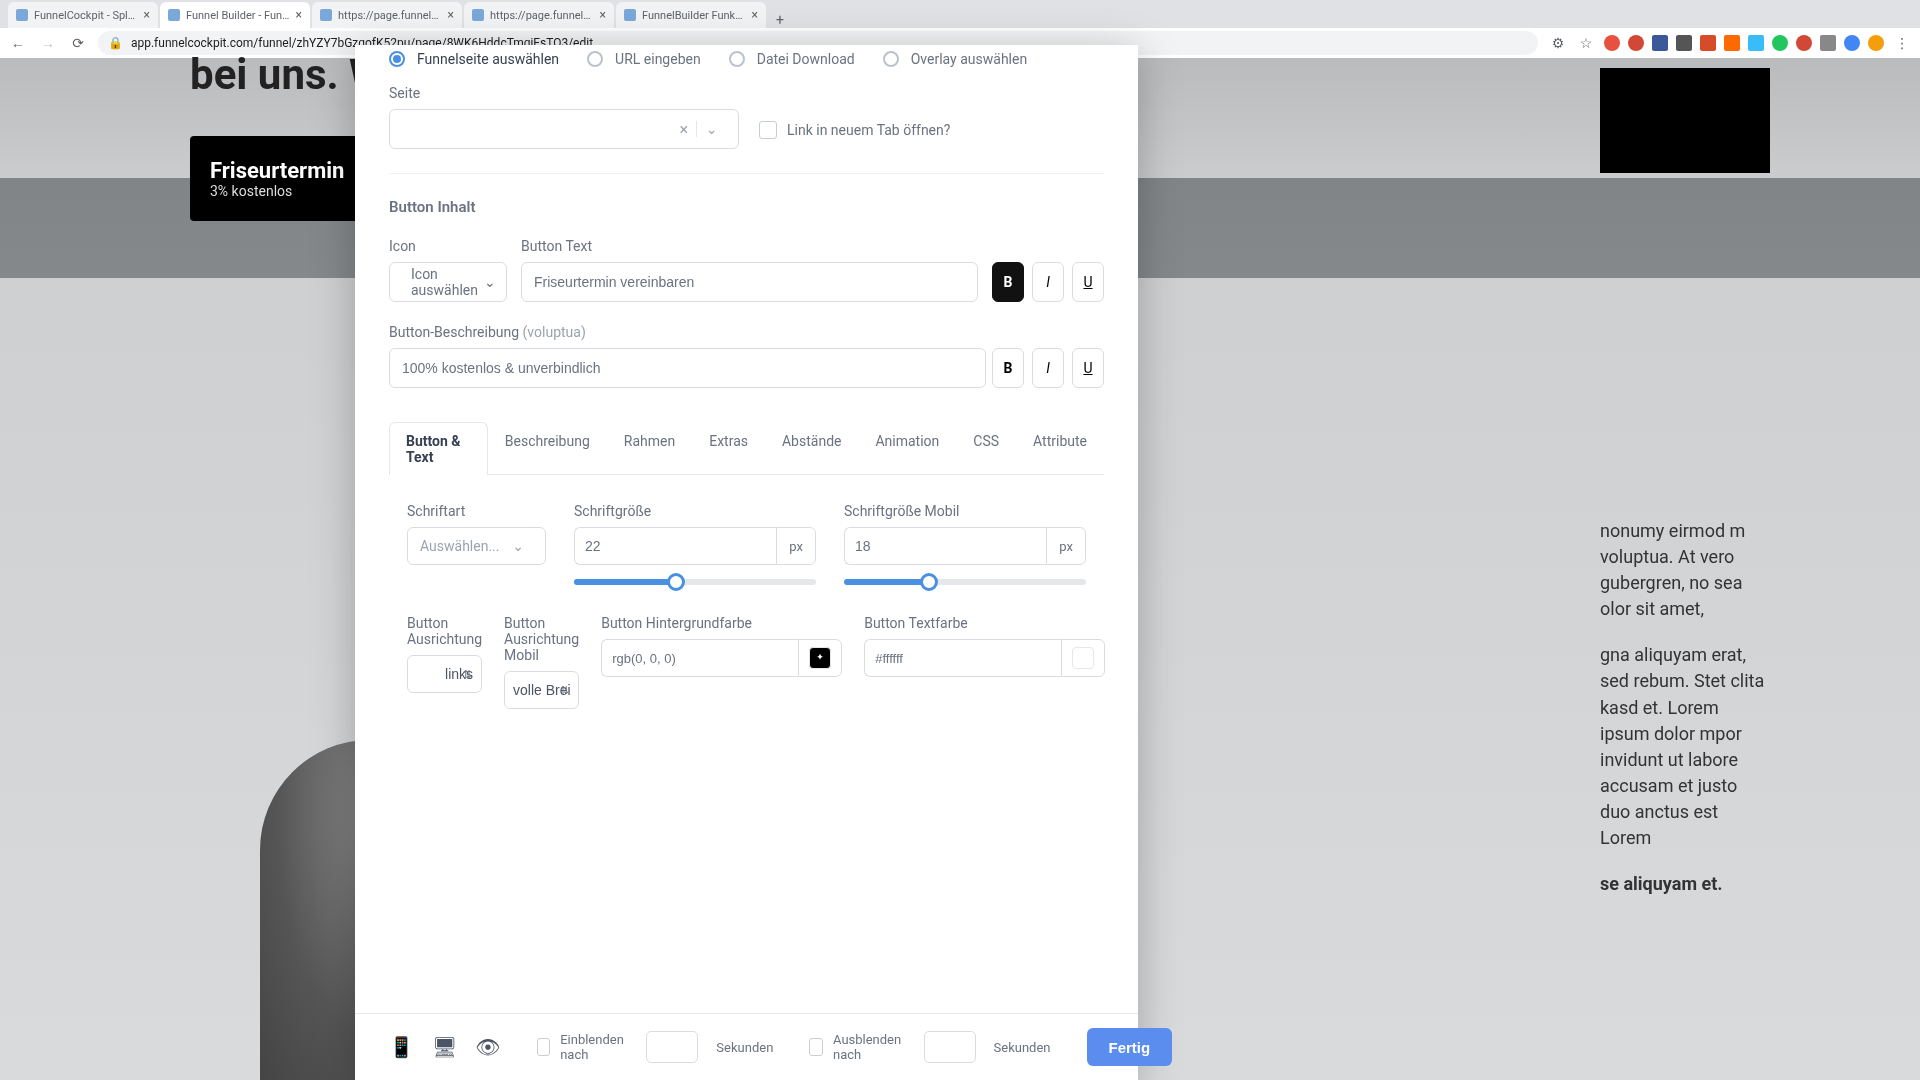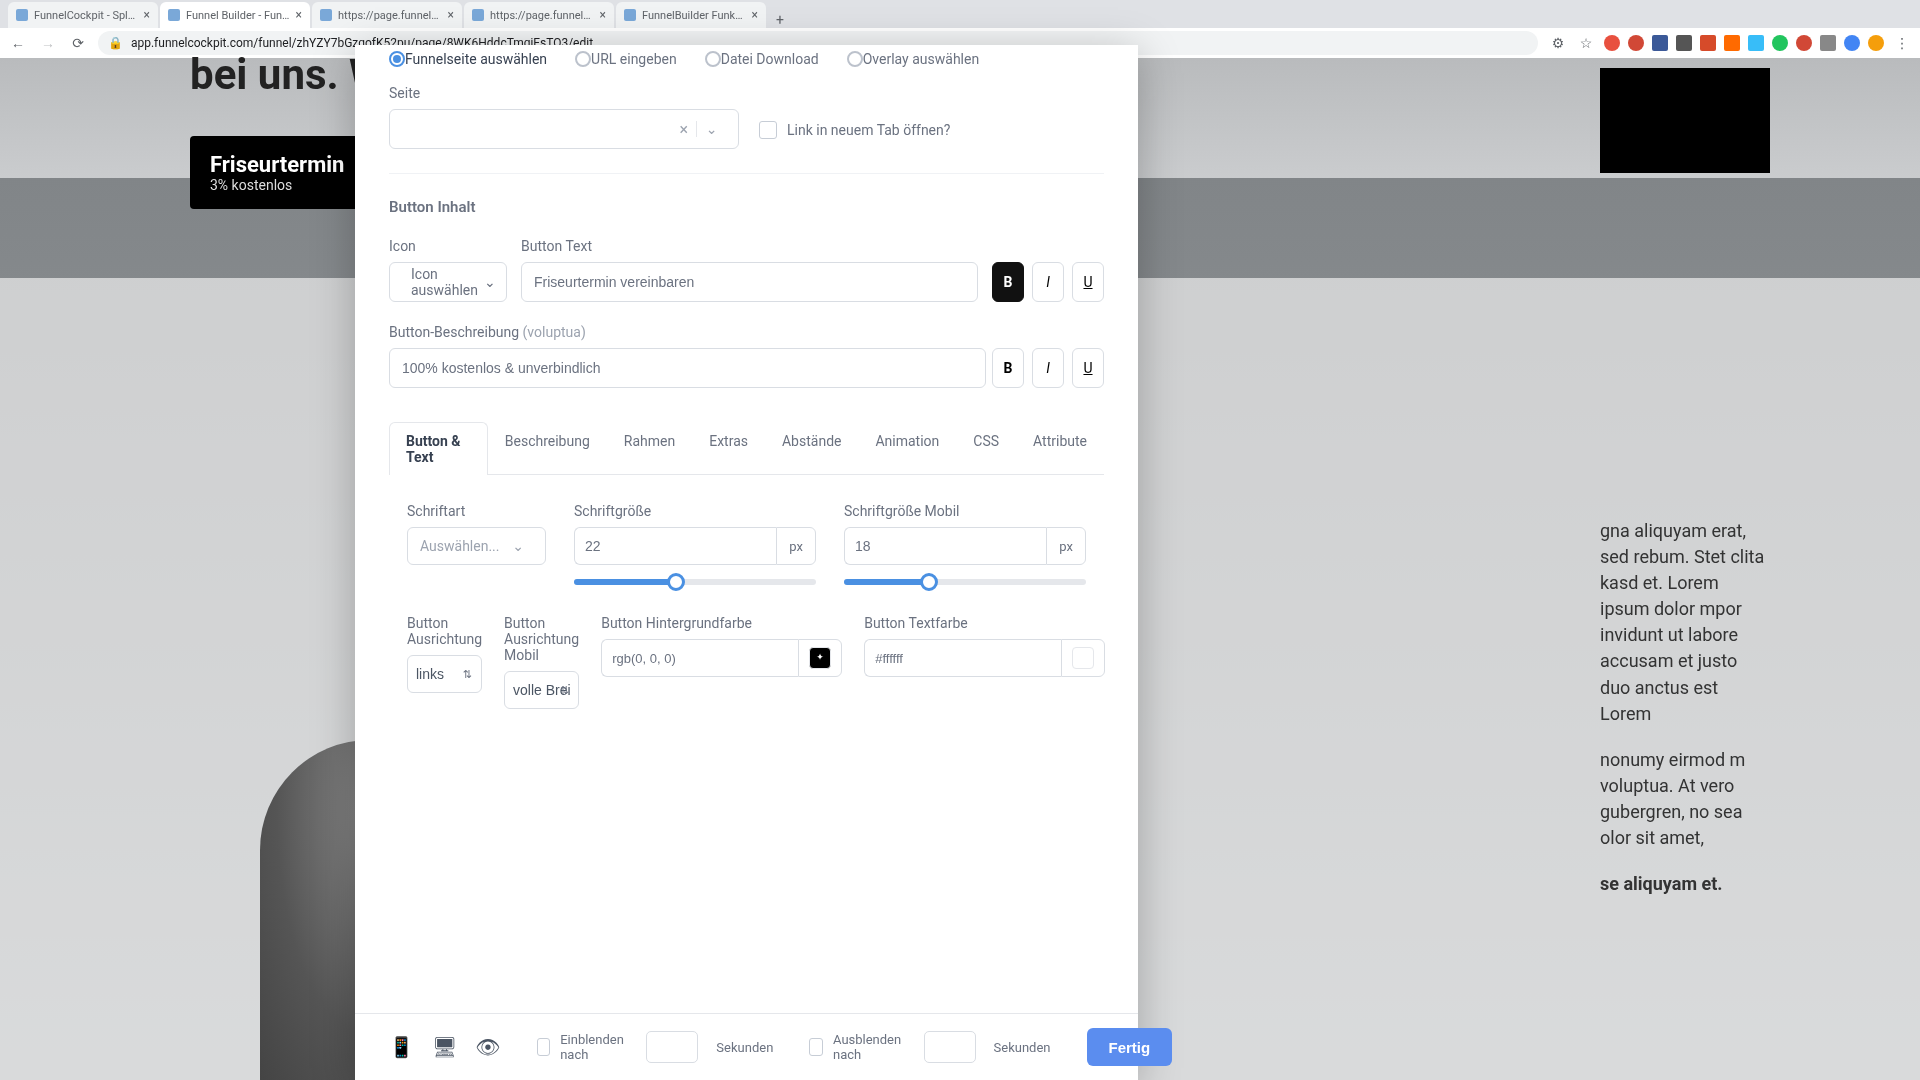--- a/index.html
+++ b/index.html
@@ -18,33 +18,33 @@
 .nav-btn { width: 20px; text-align: center; color: #5f6368; font-size: 14px; cursor: pointer; }
 .url-box { flex: 1; display: flex; align-items: center; background: #f1f3f4; border-radius: 14px; height: 24px; padding: 0 10px; font-size: 12px; color: #202124; gap: 8px; }
 .ext-icons { display: flex; gap: 8px; align-items: center; }
 .ext-ic { width: 16px; height: 16px; border-radius: 50%; display:inline-block; }
 
 
 .page-bg { position: absolute; top: 58px; left: 0; right: 0; bottom: 0; background: linear-gradient(#7c8186, #9ea4a9); filter: grayscale(0.3); }
 .bg-header { height: 120px; background: linear-gradient(#b8bbbe,#c9cccf); position:relative; }
 .bg-header .title-frag { position:absolute; left:190px; top:-8px; font-size:42px; font-weight:700; color:#222; }
 .bg-video { position:absolute; top:10px; right:150px; width:170px; height:105px; background:#000; }
-.bg-btn { position:absolute; left:190px; top:78px; background:#000; color:#fff; padding:16px 20px; font-weight:700; font-size:22px; border-radius:4px; }
+.bg-btn { position:absolute; left:190px; top:78px; background:#000; color:#fff; padding:22px 20px; font-weight:700; font-size:22px; border-radius:4px; }
 .bg-btn small { display:block; font-weight:400; font-size:14px; color:#ddd; }
 .bg-lower { position:absolute; top:220px; left:0; right:0; bottom:0; background: #fff; opacity:0.6; }
 .bg-text { position:absolute; right:150px; top:460px; width:170px; font-size:18px; color:#333; line-height:1.45; }
 .bg-text p { margin-bottom:20px; }
 .bg-text .bold { font-weight:700; }
 .bg-person { position:absolute; left:260px; bottom:0; width:220px; height:340px; background: radial-gradient(ellipse at 50% 20%, #888 0%, #666 40%, #555 60%, #444 100%); border-radius: 120px 120px 0 0; }
 
 
 .modal { position:absolute; top:45px; left:355px; width:783px; bottom:0; background:#fff; box-shadow: 0 8px 40px rgba(0,0,0,0.25); display:flex; flex-direction:column; }
 .modal-body { flex:1; overflow-y:auto; padding: 0 34px 20px 34px; }
 .radio-row { display:flex; gap:28px; margin: 6px 0 18px 0; }
-.radio-opt { display:flex; align-items:center; gap:0; font-size:14px; color:#6b7280; cursor:pointer; }
+.radio-opt { display:flex; align-items:center; gap:12px; font-size:14px; color:#6b7280; cursor:pointer; }
 .radio-opt.selected { color:#374151; }
 .radio-circle { width:16px; height:16px; border:2px solid #bcc2cc; border-radius:50%; display:inline-flex; align-items:center; justify-content:center; }
 .radio-opt.selected .radio-circle { border-color:#4a90e2; }
 .radio-opt.selected .radio-circle::after { content:''; width:8px; height:8px; background:#4a90e2; border-radius:50%; }
 
 .field-label { font-size:14px; color:#6b7280; margin-bottom:8px; }
 .section-label { font-size:15px; color:#6b7280; font-weight:600; margin:18px 0 12px; }
 .opt-small { font-weight:400; color:#9ca3af; }
 .select-box, .input-box { border:1px solid #d9dde3; border-radius:6px; height:40px; display:flex; align-items:center; padding:0 12px; font-size:14px; color:#6b7280; background:#fff; width:100%; }
 .select-box .clear { margin-left:auto; color:#9ca3af; font-size:16px; padding:0 8px; }
@@ -76,21 +76,21 @@
 .px-input { display:flex; }
 .px-input input { flex:1; border:1px solid #d9dde3; border-right:none; border-radius:6px 0 0 6px; height:38px; padding:0 10px; font-size:14px; color:#6b7280; }
 .px-input .unit { border:1px solid #d9dde3; border-radius:0 6px 6px 0; height:38px; width:40px; display:flex; align-items:center; justify-content:center; font-size:13px; color:#6b7280; background:#fff; }
 
 .slider { position:relative; height:6px; background:#e5e7eb; border-radius:3px; margin-top:14px; }
 .slider-fill { position:absolute; left:0; top:0; bottom:0; background:#4a90e2; border-radius:3px; }
 .slider-dot { position:absolute; top:50%; width:18px; height:18px; background:#fff; border:3px solid #4a90e2; border-radius:50%; transform:translate(-50%,-50%); }
 
 .grid-4 { display:flex; gap:22px; margin-top:30px; }
 .grid-4 > div { flex:1; }
-.native-select { width:100%; height:38px; border:1px solid #d9dde3; border-radius:6px; padding:0 8px; font-size:14px; color:#4b5563; background:#fff; appearance:none; }
+.native-select { width:100%; height:38px; border:1px solid #d9dde3; border-radius:6px; padding:0 8px; font-size:14px; color:#4b5563; background:#fff; appearance:none;text-align:right; }
 .select-caret { position:relative; }
 .select-caret::after { content:'⇅'; position:absolute; right:10px; top:50%; transform:translateY(-50%); font-size:11px; color:#6b7280; pointer-events:none; }
 
 .color-field { display:flex; }
 .color-field input { flex:1; border:1px solid #d9dde3; border-right:none; border-radius:6px 0 0 6px; height:38px; padding:0 10px; font-size:13px; color:#6b7280; }
 .color-sw { width:44px; height:38px; border:1px solid #d9dde3; border-radius:0 6px 6px 0; display:flex; align-items:center; justify-content:center; }
 .color-sw-inner { width:22px; height:22px; border-radius:4px; border:1px solid #e5e7eb; }
 
 .modal-footer { border-top:1px solid #e5e7eb; padding:14px 34px; display:flex; align-items:center; gap:18px; }
 .dev-ic { font-size:20px; color:#4b5563; cursor:pointer; }
@@ -166,22 +166,22 @@
     <div class="title-frag">bei uns. W</div>
     <div class="bg-video"></div>
     <div class="bg-btn">
       <span>Friseurtermin</span>
       <small>3% kostenlos</small>
     </div>
   </div>
   <div class="bg-lower"></div>
   <div class="bg-person"></div>
   <div class="bg-text">
+    <p>nonumy eirmod m voluptua. At vero gubergren, no sea olor sit amet,</p>
     <p>gna aliquyam erat, sed rebum. Stet clita kasd et. Lorem ipsum dolor mpor invidunt ut labore accusam et justo duo anctus est Lorem</p>
-    <p>nonumy eirmod m voluptua. At vero gubergren, no sea olor sit amet,</p>
     <p class="bold">se aliquyam et.</p>
   </div>
 </div>
 
 <div class="modal">
   <div class="modal-body">
 
     <div class="radio-row">
       <div class="radio-opt selected">
           <span class="radio-circle"></span>

